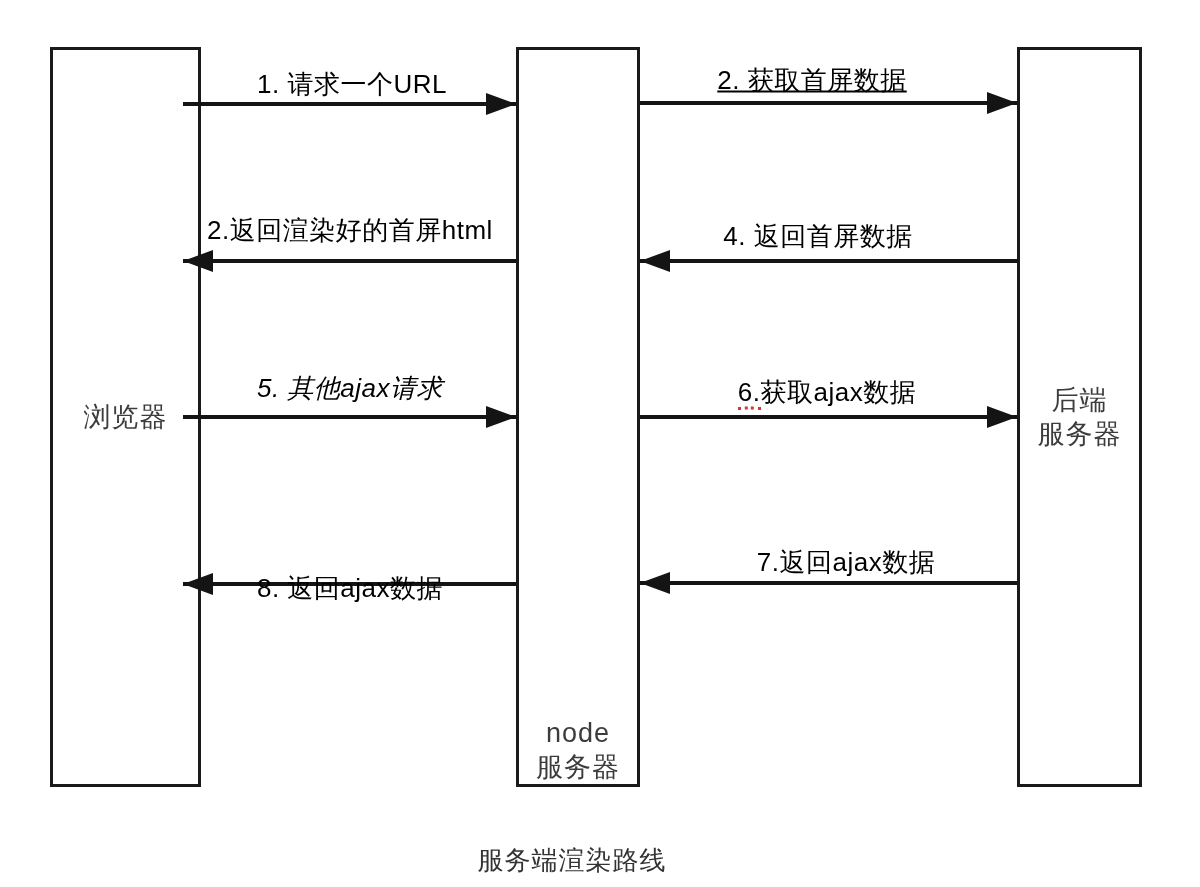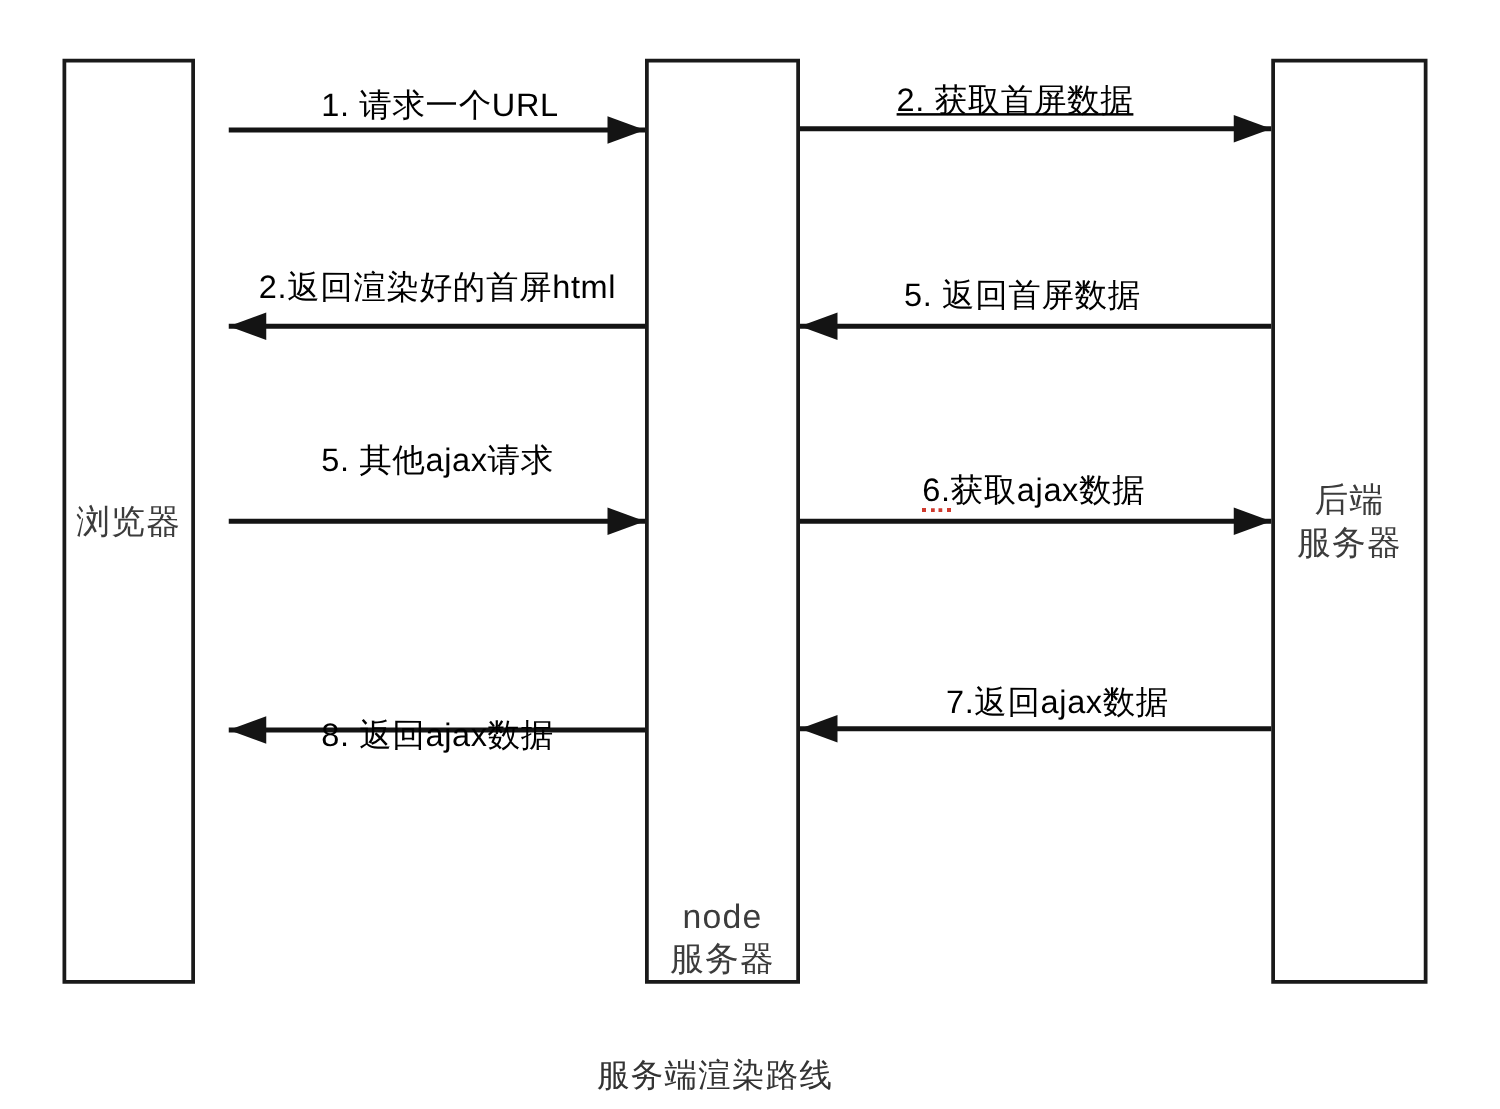--- a/index.html
+++ b/index.html
@@ -70,21 +70,21 @@
     font-size: 26px;
     letter-spacing: 1px;
     white-space: nowrap;
   }
 </style>
 </head>
 <body>
 
 <div class="stage">
   <div id="nodes-layer">
-      <div class="lifeline-box" style="left: 50px; top: 47px; width: 106px; height: 740px;">
+      <div class="lifeline-box" style="left: 50px; top: 47px; width: 151px; height: 740px;">
         <div class="lifeline-label">
           <div>浏览器</div>
         </div>
       </div>
       <div class="lifeline-box" style="left: 516px; top: 47px; width: 124px; height: 740px; align-items: flex-end;">
         <div class="lifeline-label">
           <div>node</div>
           <div>服务器</div>
         </div>
       </div>
@@ -102,31 +102,31 @@
         <div class="arrow-label" style="left: 352px; top: 84px;">1. 请求一个URL</div>
       </div>
       <div>
         <div class="arrow-line" style="left: 640px; top: 101px; width: 377px; background: rgb(20, 20, 20);"></div>
         <div class="arrow-head right" style="top: 92px; left: 987px;"></div>
         <div class="arrow-label" style="left: 812px; top: 80px; text-decoration: underline;">2. 获取首屏数据</div>
       </div>
       <div>
         <div class="arrow-line" style="left: 640px; top: 259px; width: 377px; background: rgb(20, 20, 20);"></div>
         <div class="arrow-head left" style="top: 250px; left: 640px;"></div>
-        <div class="arrow-label" style="left: 818px; top: 236px;">5. 返回首屏数据</div>
+        <div class="arrow-label" style="left: 818px; top: 236px;">4. 返回首屏数据</div>
       </div>
       <div>
         <div class="arrow-line" style="left: 183px; top: 259px; width: 333px; background: rgb(20, 20, 20);"></div>
         <div class="arrow-head left" style="top: 250px; left: 183px;"></div>
         <div class="arrow-label" style="left: 350px; top: 230px;">2.返回渲染好的首屏html</div>
       </div>
       <div>
         <div class="arrow-line" style="left: 183px; top: 415px; width: 333px; background: rgb(20, 20, 20);"></div>
         <div class="arrow-head right" style="top: 406px; left: 486px;"></div>
-        <div class="arrow-label" style="left: 350px; top: 368px;">5. 其他ajax请求</div>
+        <div class="arrow-label" style="left: 350px; top: 388px; font-style: italic;">5. 其他ajax请求</div>
       </div>
       <div>
         <div class="arrow-line" style="left: 640px; top: 415px; width: 377px; background: rgb(20, 20, 20);"></div>
         <div class="arrow-head right" style="top: 406px; left: 987px;"></div>
         <div class="arrow-label" style="left: 827px; top: 392px;"><span class="spellcheck-underline">6.</span><span>获取ajax数据</span></div>
       </div>
       <div>
         <div class="arrow-line" style="left: 640px; top: 581px; width: 377px; background: rgb(20, 20, 20);"></div>
         <div class="arrow-head left" style="top: 572px; left: 640px;"></div>
         <div class="arrow-label" style="left: 822px; top: 562px; margin-left: 24px;">7.返回ajax数据</div>

